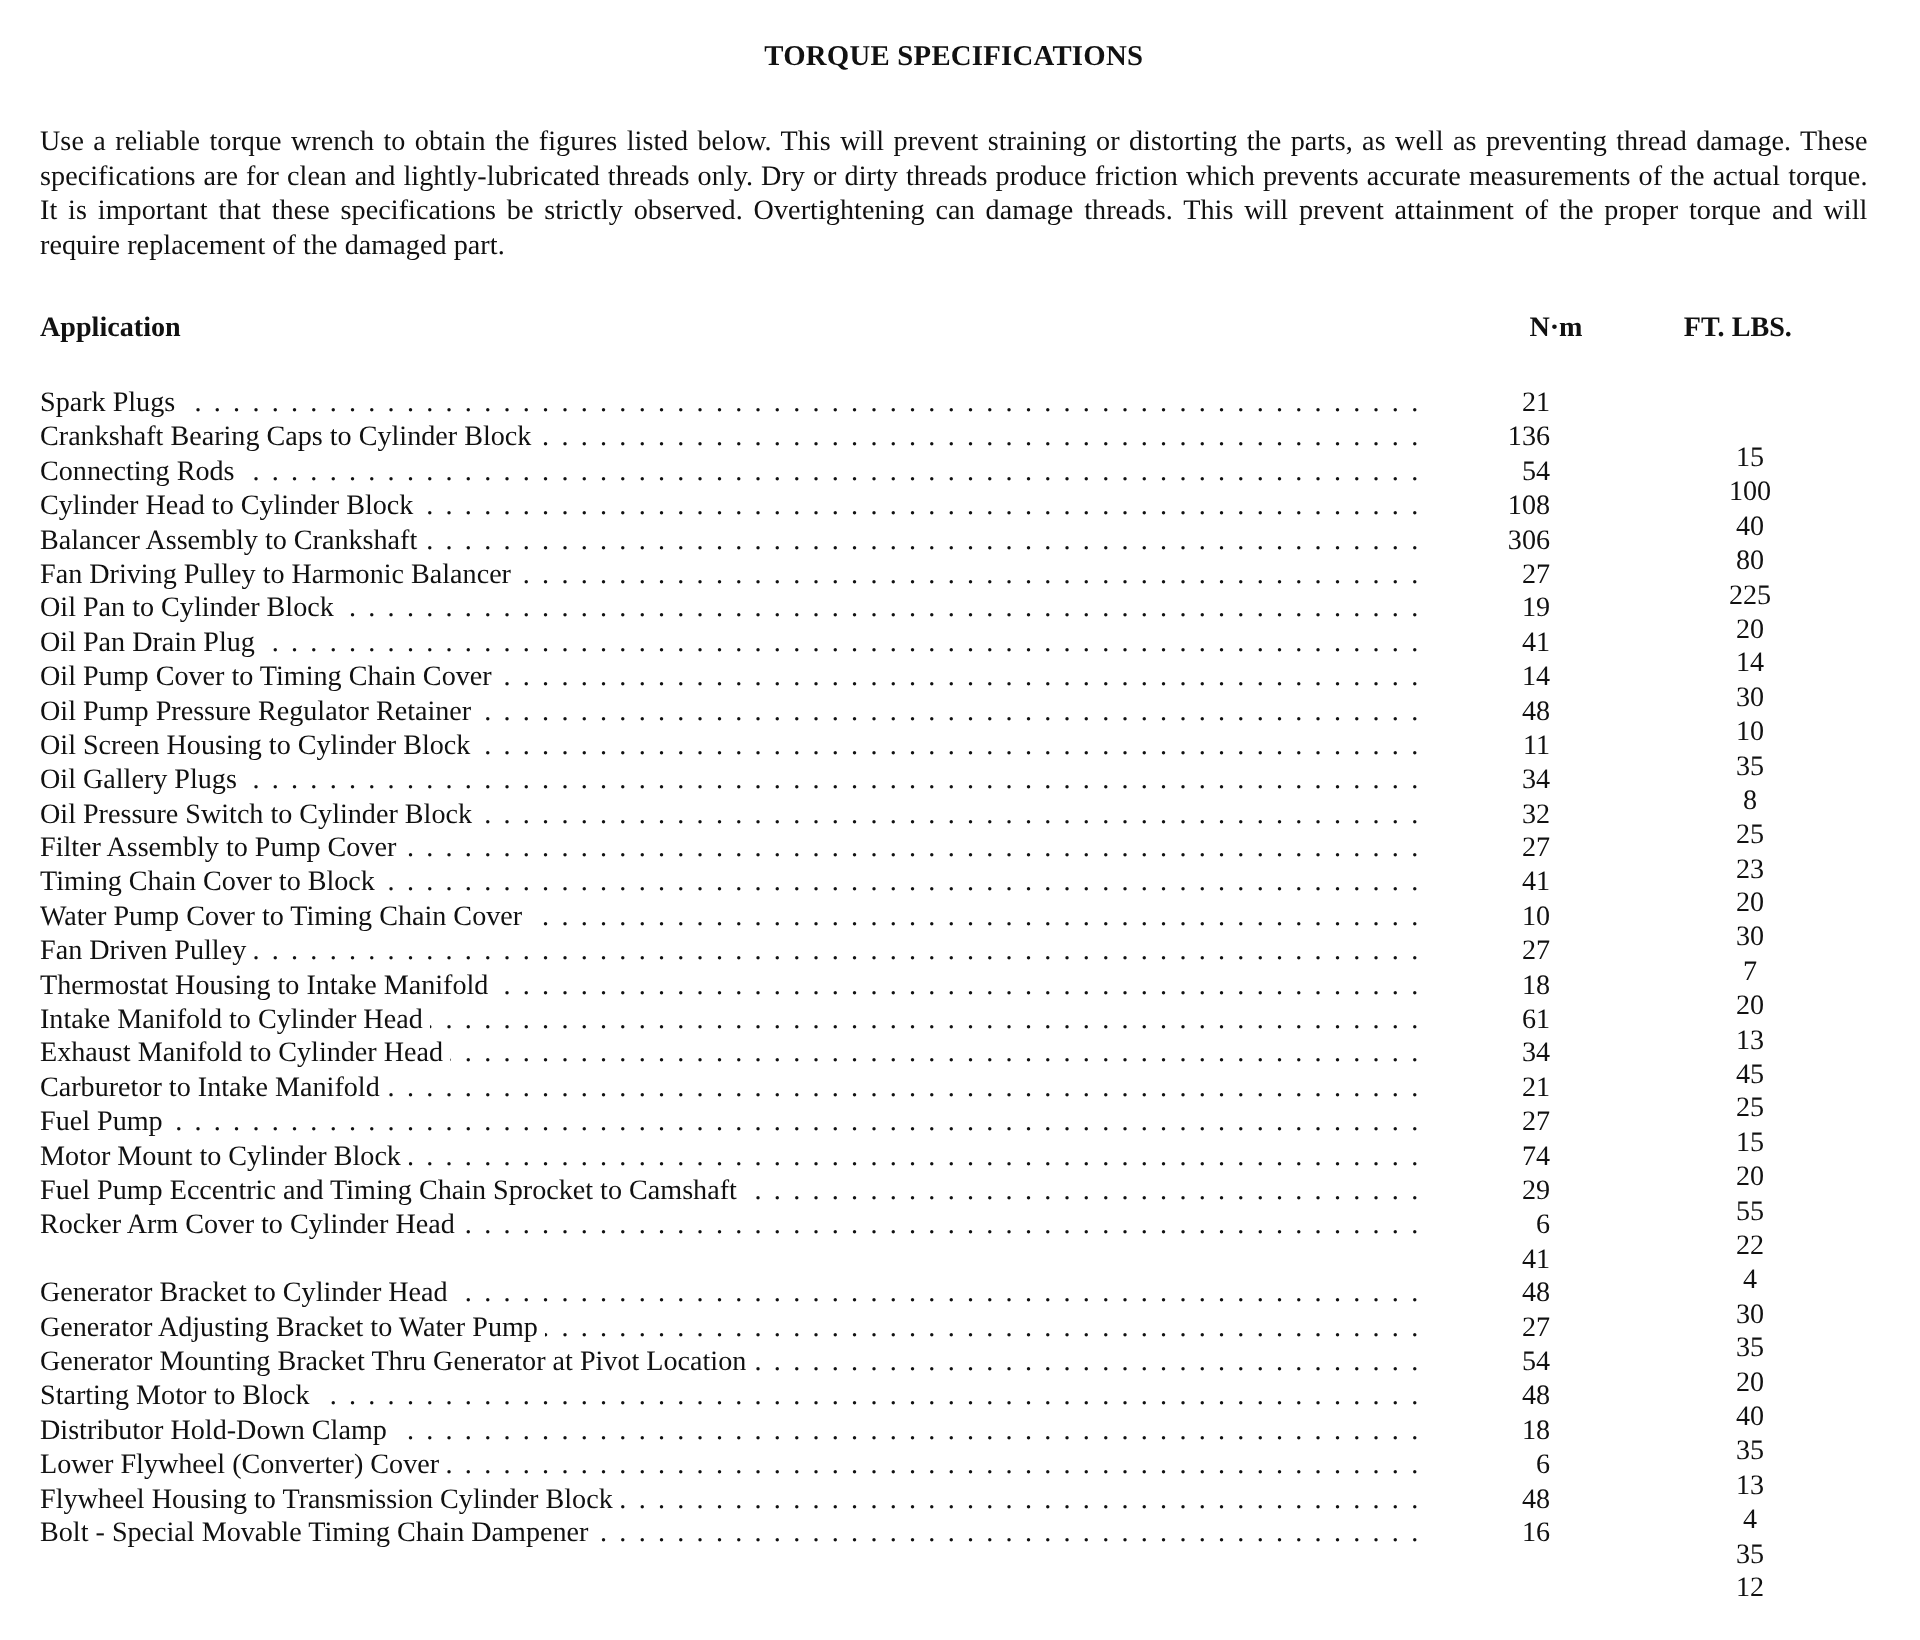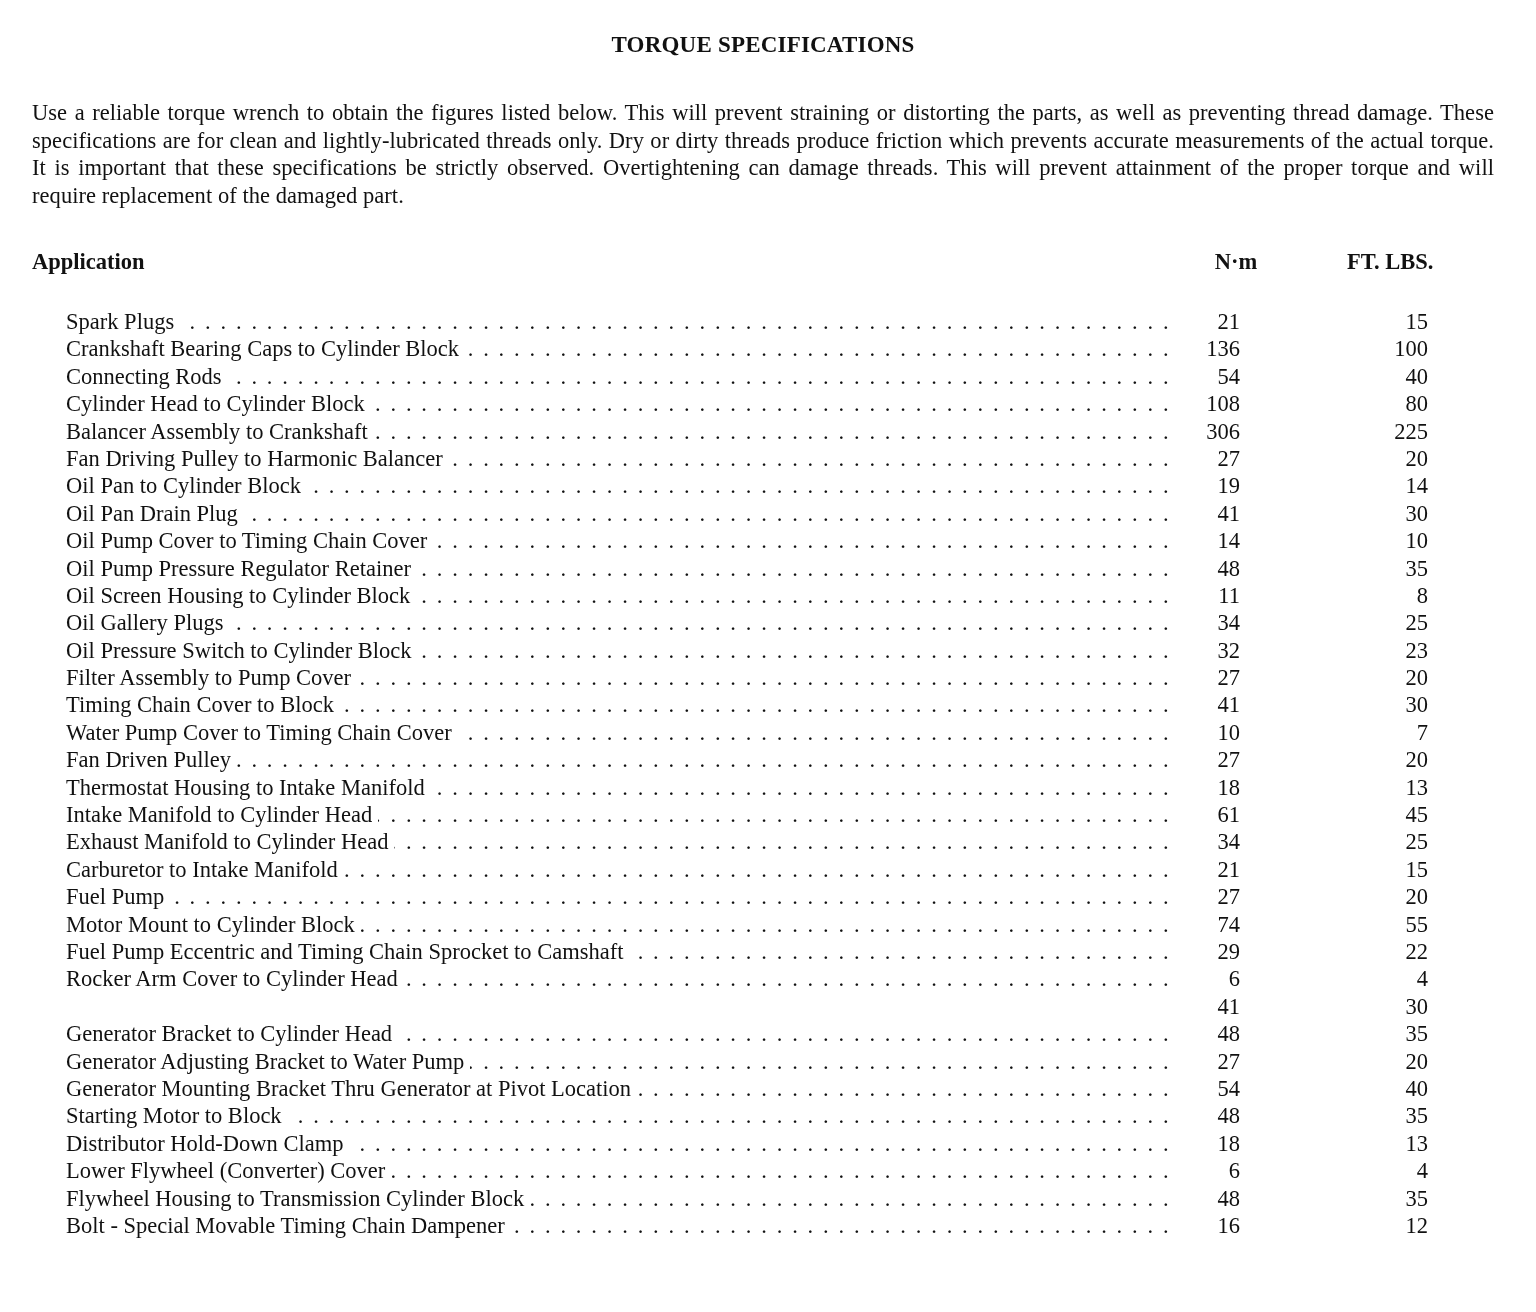--- a/index.html
+++ b/index.html
@@ -48,21 +48,21 @@
       line-height: 30px;
     }
     .col-headers .h-app {
       position: absolute;
       left: 0;
     }
     .col-headers .h-nm {
       position: absolute;
       left: 1174px;
       width: 60px;
-      text-align: center;
+      text-align: right;
       font-family: Liberation Serif, serif;
     }
     .col-headers .h-ft {
       position: absolute;
       left: 1315px;
       width: 120px;
       text-align: left;
     }
     .rows {
       position: absolute;
@@ -91,33 +91,33 @@
       content: ". . . . . . . . . . . . . . . . . . . . . . . . . . . . . . . . . . . . . . . . . . . . . . . . . . . . . . . . . . . . . . . . . . . . . . . . . . . . . . . . . . . . . . . . . . . . . . . . . . . . . . . . . . . . . . . . . . . . . . . . . . . . . . . . . . . . . . . . . . . . . . . . . . . . . .";
       position: absolute;
       left: 0;
       top: 0;
       z-index: -1;
       letter-spacing: 2.1px;
       white-space: nowrap;
     }
     .row .app {
       z-index: 0;
-      margin-left: 34px;
     }
     .row .nm {
       position: absolute;
       left: 1150px;
       width: 58px;
       text-align: right;
     }
     .row .ft {
       position: absolute;
       left: 1340px;
       width: 56px;
-      text-align: right;
+      text-align: center;
+      margin-top: 44px;
     }
   </style>
 </head>
 <body>
 
 <div class="page">
   <div class="title">TORQUE SPECIFICATIONS</div>
   <p class="intro">Use a reliable torque wrench to obtain the figures listed below. This will prevent straining or distorting the parts, as well as preventing thread damage. These specifications are for clean and lightly-lubricated threads only. Dry or dirty threads produce friction which prevents accurate measurements of the actual torque. It is important that these specifications be strictly observed. Overtightening can damage threads. This will prevent attainment of the proper torque and will require replacement of the damaged part.</p>
   <div class="col-headers">
     <span class="h-app">Application</span>

